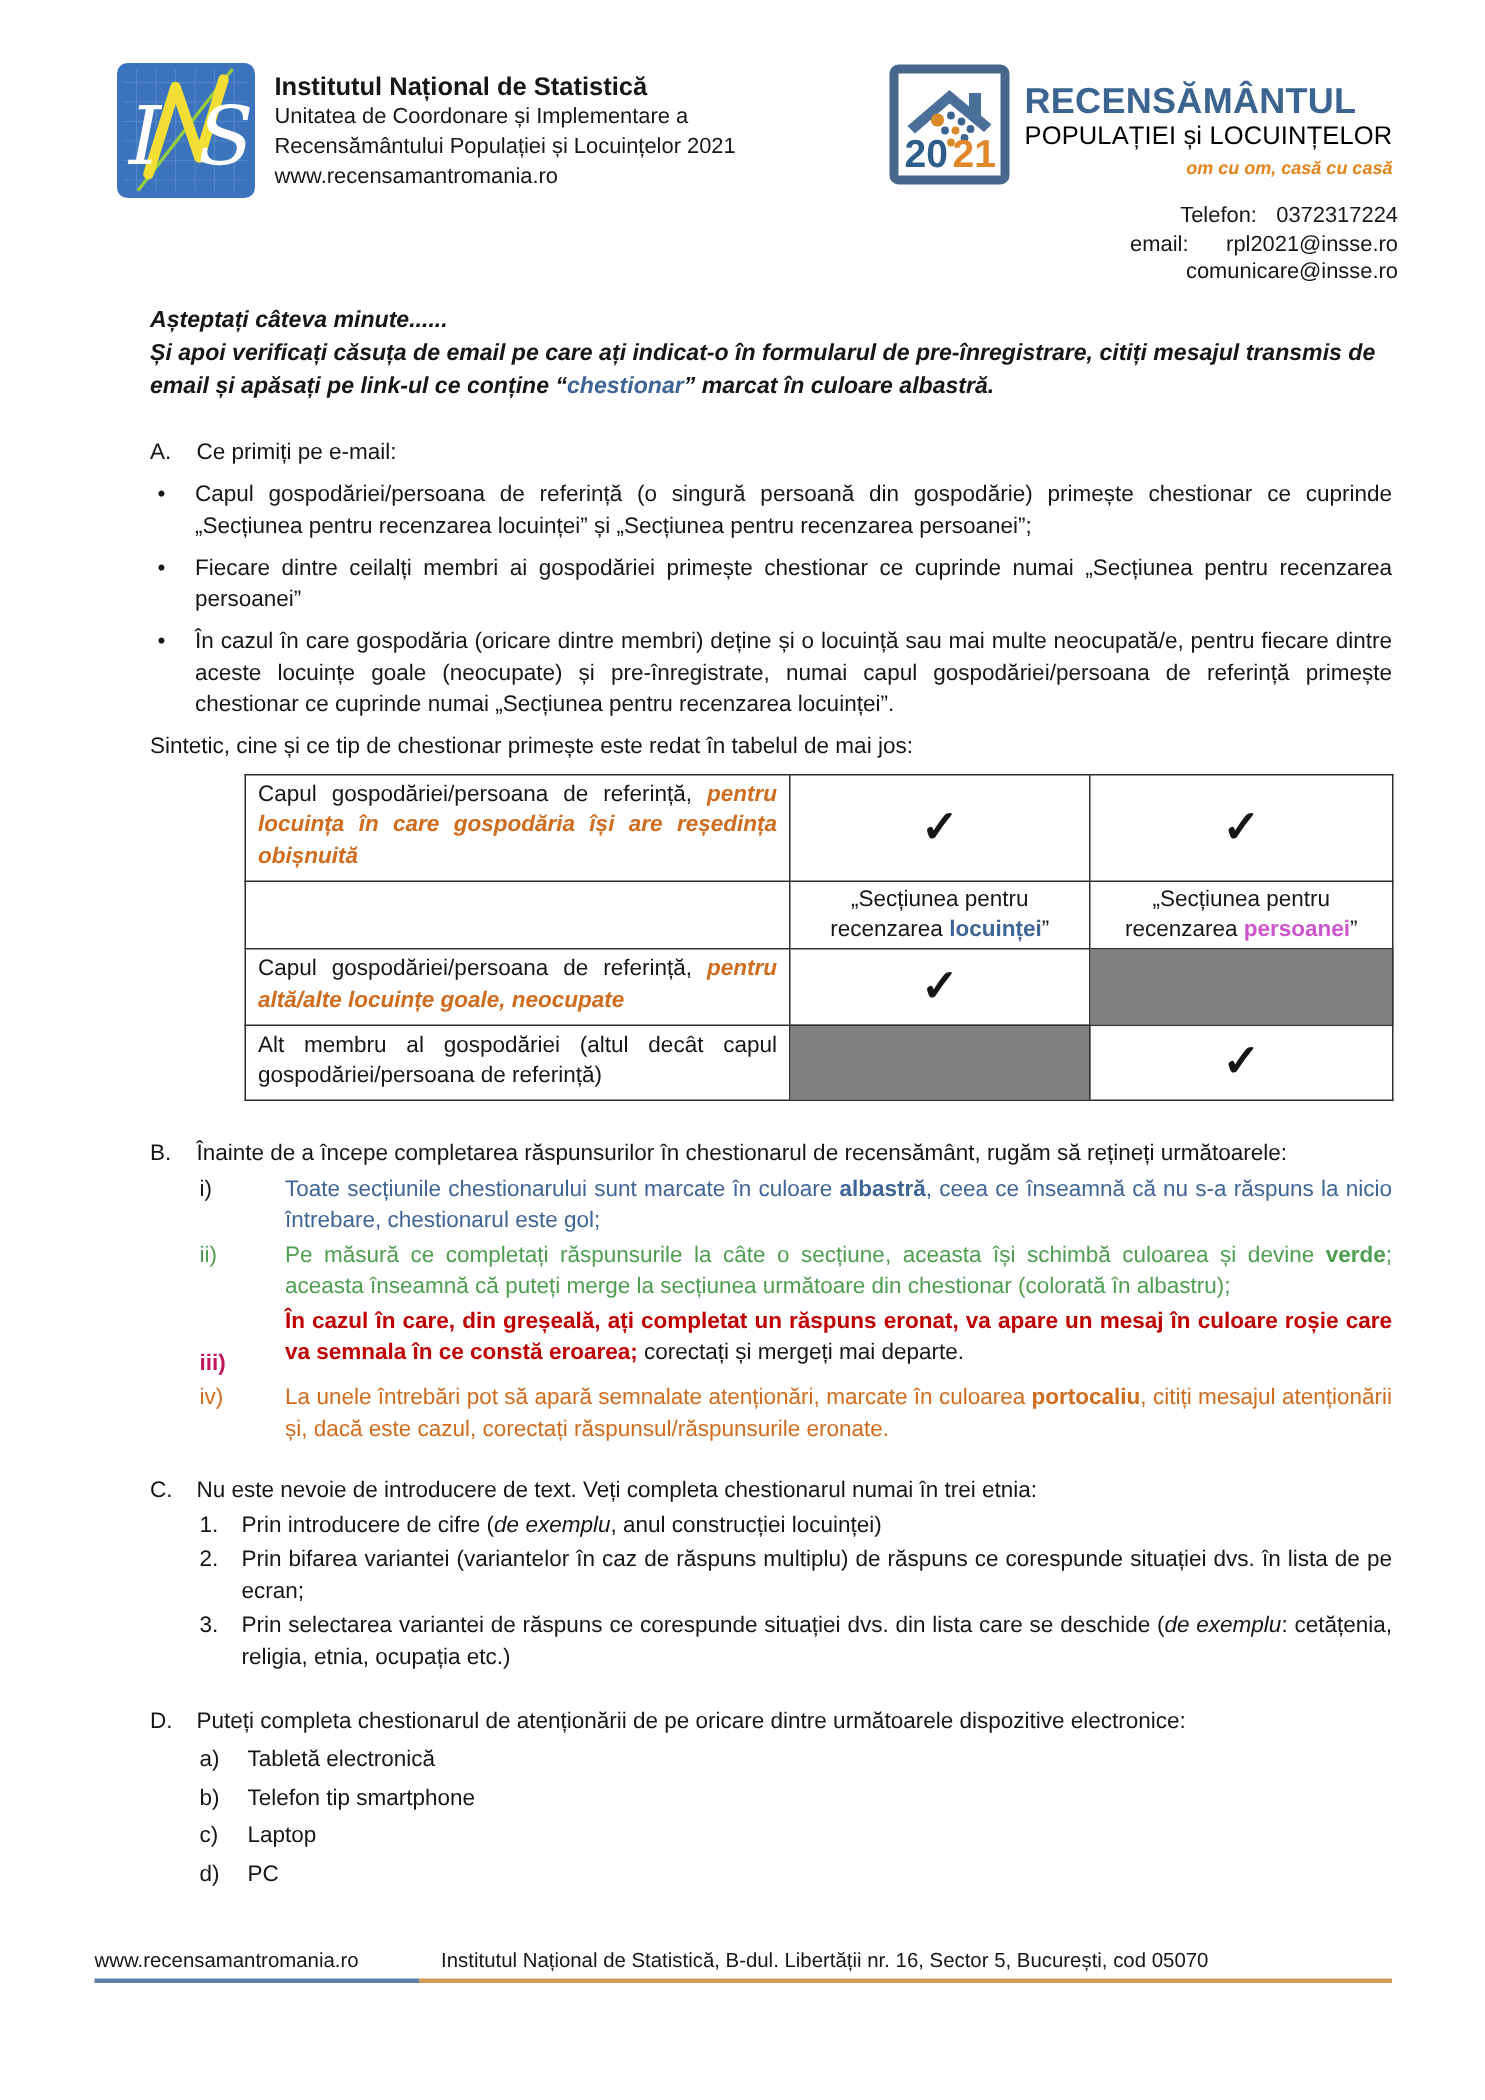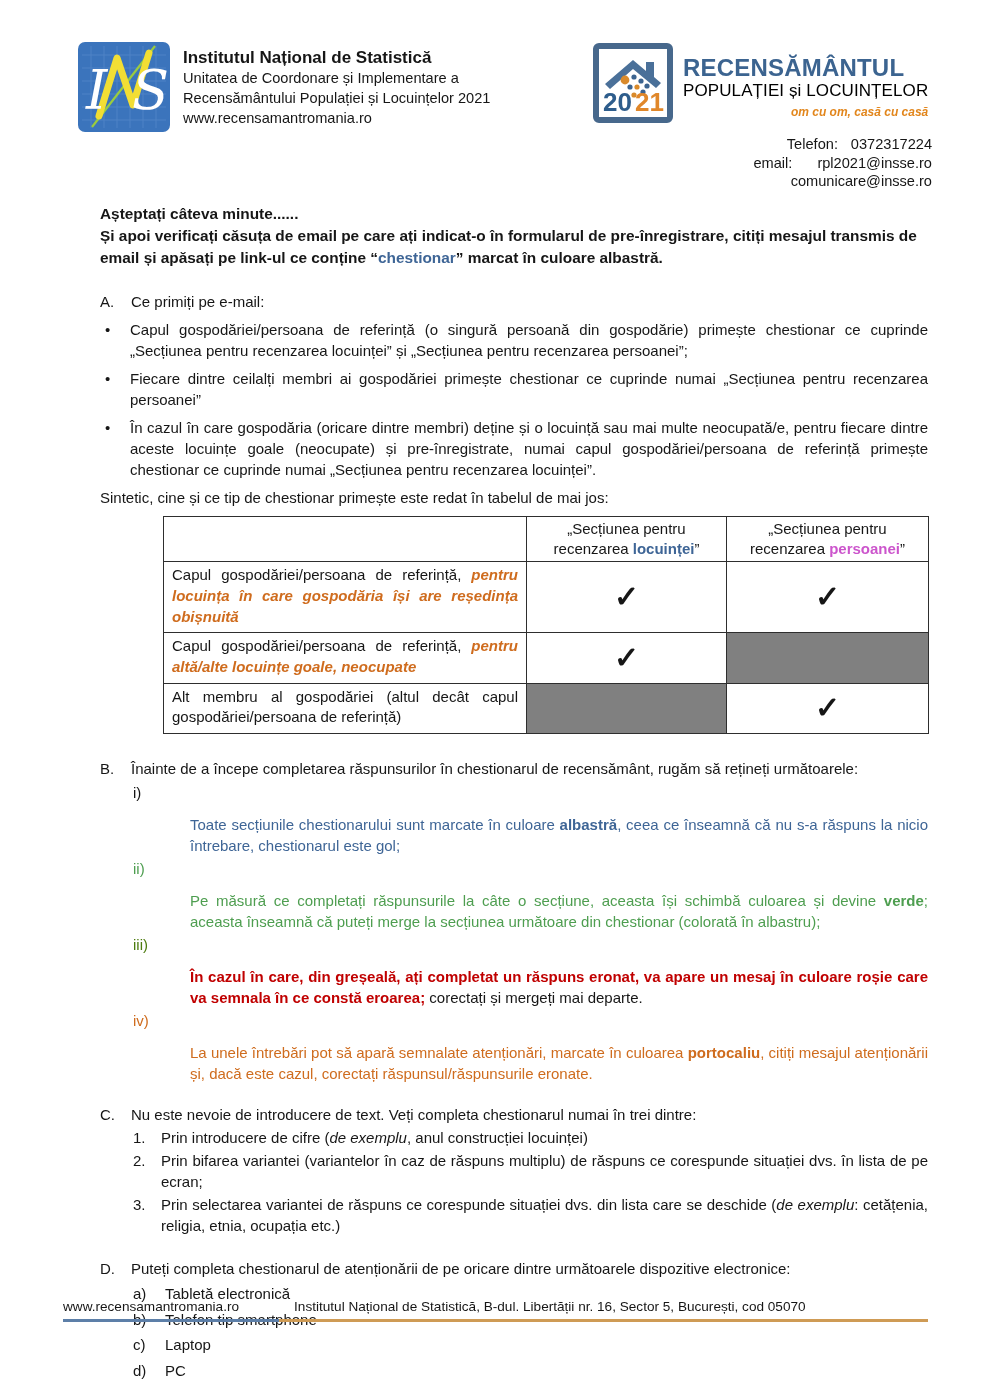--- a/index.html
+++ b/index.html
@@ -24,21 +24,21 @@
   .census-word { margin-left:9px; padding-top:13px; }
   .census-title { font-size:24px; font-weight:bold; color:var(--brand-blue,#3c6490); letter-spacing:.2px; line-height:1.1; }
   .census-sub { font-size:17px; color:#000000; letter-spacing:.1px; line-height:1.15; }
   .census-tag { font-size:12px; font-weight:bold; font-style:italic; color:var(--brand-orange,#e2861c); text-align:right; margin-top:3px; }
   .contact { margin-top:11px; margin-left:20px; font-size:14.6px; line-height:1.28; }
   .contact-row { display:flex;justify-content:flex-end; }
   .contact-label { width:64px; flex:none; }
 
   
   .main { padding:0 62px 0 100px; }
-  .intro { margin-top:12px; font-weight:bold; font-size:15.4px; line-height:1.42; }
+  .intro { margin-top:12px; font-style:italic; font-weight:bold; font-size:15.4px; line-height:1.42; }
   .intro .link-word { color:var(--blue-accent,#3e6596);margin-top:35px; }
 
   .sec-head { display:flex; margin-top:22px; }
   .sec-label { width:31px; flex:none; }
   .sec-title { flex:1; text-align:justify; }
 
   .bullets { list-style:none; margin-top:5px; }
   .bullets li { display:flex; margin-top:7px; }
   .b-dot { width:30px; flex:none; padding-left:5px; }
   .b-text { flex:1; text-align:justify; }
@@ -55,29 +55,29 @@
   .h-blue { color:var(--blue-accent,#4a6e9e); }
   .h-magenta { color:var(--magenta-accent,#cc55cc); }
   .lbl { padding:3px 8px 5px 8px; text-align:justify; line-height:1.38; }
   .lbl-em { color:var(--orange-accent,#cf6c1e); font-weight:bold; font-style:italic; }
   .cell { text-align:center; font-size:30px; font-weight:bold; line-height:1; }
   .cell.blocked { background:var(--table-gray,#808080); }
 
   
   .ritem { display:flex; margin-top:2px; }
   .rmark { width:57px; flex:none; }
-  .rtext { flex:1; text-align:justify;margin-top:32px; }
+  .rtext { flex:1; text-align:justify; }
   .t-blue   { color:var(--blue-accent,#3e6596); }
   .t-green  { color:var(--green-accent,#4e9e50); }
   .t-red    { color:var(--red-accent,#c00000); font-weight:600; }
   .t-orange { color:var(--orange-accent,#cf6c1e); }
   .m-black  { color:#161616; }
   .m-green  { color:var(--green-accent,#4e9e50); }
   .m-orange { color:var(--orange-accent,#cf6c1e); }
-  .m-boldblack { color:#4d7c0f; font-weight:normal; }
+  .m-boldblack { color:#be185d; font-weight:bold;margin-top:28px; }
   .tail-black { color:#161616; font-weight:normal; }
 
   
   .citem { display:flex; margin-top:2px; margin-left:33px; }
   .cnum { width:28px; flex:none; }
   .ctext { flex:1; text-align:justify; }
   .ditem { display:flex; margin-top:4.5px; margin-left:33px; }
   .dmark { width:32px; flex:none; }
   .italic { font-style:italic; }
 
@@ -186,36 +186,36 @@
       <li>
         <span class="b-dot">•</span>
         <span class="b-text">În cazul în care gospodăria (oricare dintre membri) deține și o locuință sau mai multe neocupată/e, pentru fiecare dintre aceste locuințe goale (neocupate) și pre-înregistrate, numai capul gospodăriei/persoana de referință primește chestionar ce cuprinde numai „Secțiunea pentru recenzarea locuinței”.</span>
       </li>
     </ul>
     <p class="sintetic">Sintetic, cine și ce tip de chestionar primește este redat în tabelul de mai jos:</p>
 
     <table class="qtable">
       <tbody>
           <tr>
+        <td class="col1 lbl">
+          <span>Capul gospodăriei/persoana de referință, </span><span class="lbl-em">pentru locuința în care gospodăria își are reședința obișnuită</span>
+        </td>
+        <td class="col2 cell">✓</td>
+        <td class="col3 cell">✓</td>
+      </tr>
+      <tr>
         <th class="col1"></th>
         <th class="col2">
           <span class="block">„Secțiunea pentru</span>
           <span>recenzarea </span><span class="hword h-blue">locuinței</span><span>”</span>
         </th>
         <th class="col3">
           <span class="block">„Secțiunea pentru</span>
           <span>recenzarea </span><span class="hword h-magenta">persoanei</span><span>”</span>
         </th>
-      </tr>
-      <tr>
-        <td class="col1 lbl">
-          <span>Capul gospodăriei/persoana de referință, </span><span class="lbl-em">pentru locuința în care gospodăria își are reședința obișnuită</span>
-        </td>
-        <td class="col2 cell">✓</td>
-        <td class="col3 cell">✓</td>
       </tr>
       <tr>
         <td class="col1 lbl">
           <span>Capul gospodăriei/persoana de referință, </span><span class="lbl-em">pentru altă/alte locuințe goale, neocupate</span>
         </td>
         <td class="col2 cell">✓</td>
         <td class="col3 cell blocked"></td>
       </tr>
       <tr>
         <td class="col1 lbl">
@@ -245,21 +245,21 @@
         <p class="rtext t-red"><span>În cazul în care, din greșeală, ați completat un răspuns eronat, va apare un mesaj în culoare </span><span class="bold">roșie</span><span> care va semnala în ce constă eroarea;</span><span class="tail-black"> corectați și mergeți mai departe.</span></p>
       </div>
       <div class="ritem">
         <span class="rmark m-orange">iv)</span>
         <p class="rtext t-orange"><span>La unele întrebări pot să apară semnalate atenționări, marcate în culoarea </span><span class="bold">portocaliu</span><span>, citiți mesajul atenționării și, dacă este cazul, corectați răspunsul/răspunsurile eronate.</span></p>
       </div>
     </div>
 
     <div class="sec-head" style="margin-top:20px;">
       <span class="sec-label">C.</span>
-      <span class="sec-title">Nu este nevoie de introducere de text. Veți completa chestionarul numai în trei dintre:</span>
+      <span class="sec-title">Nu este nevoie de introducere de text. Veți completa chestionarul numai în trei etnia:</span>
     </div>
     <div style="margin-top:2px;">
       <div class="citem">
         <span class="cnum">1.</span>
         <p class="ctext"><span>Prin introducere de cifre (</span><span class="italic">de exemplu</span><span>, anul construcției locuinței)</span></p>
       </div>
       <div class="citem">
         <span class="cnum">2.</span>
         <p class="ctext"><span>Prin bifarea variantei (variantelor în caz de răspuns multiplu) de răspuns ce corespunde situației dvs. în lista de pe ecran;</span><span class="italic"></span><span></span></p>
       </div>

